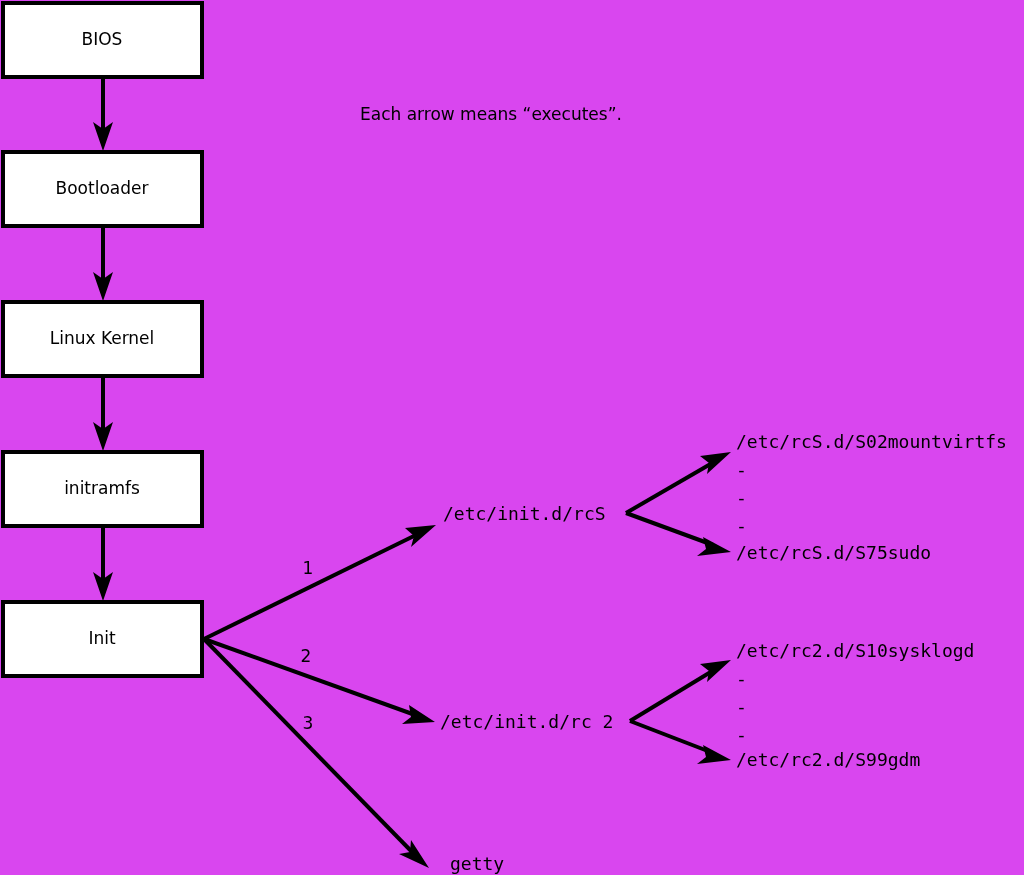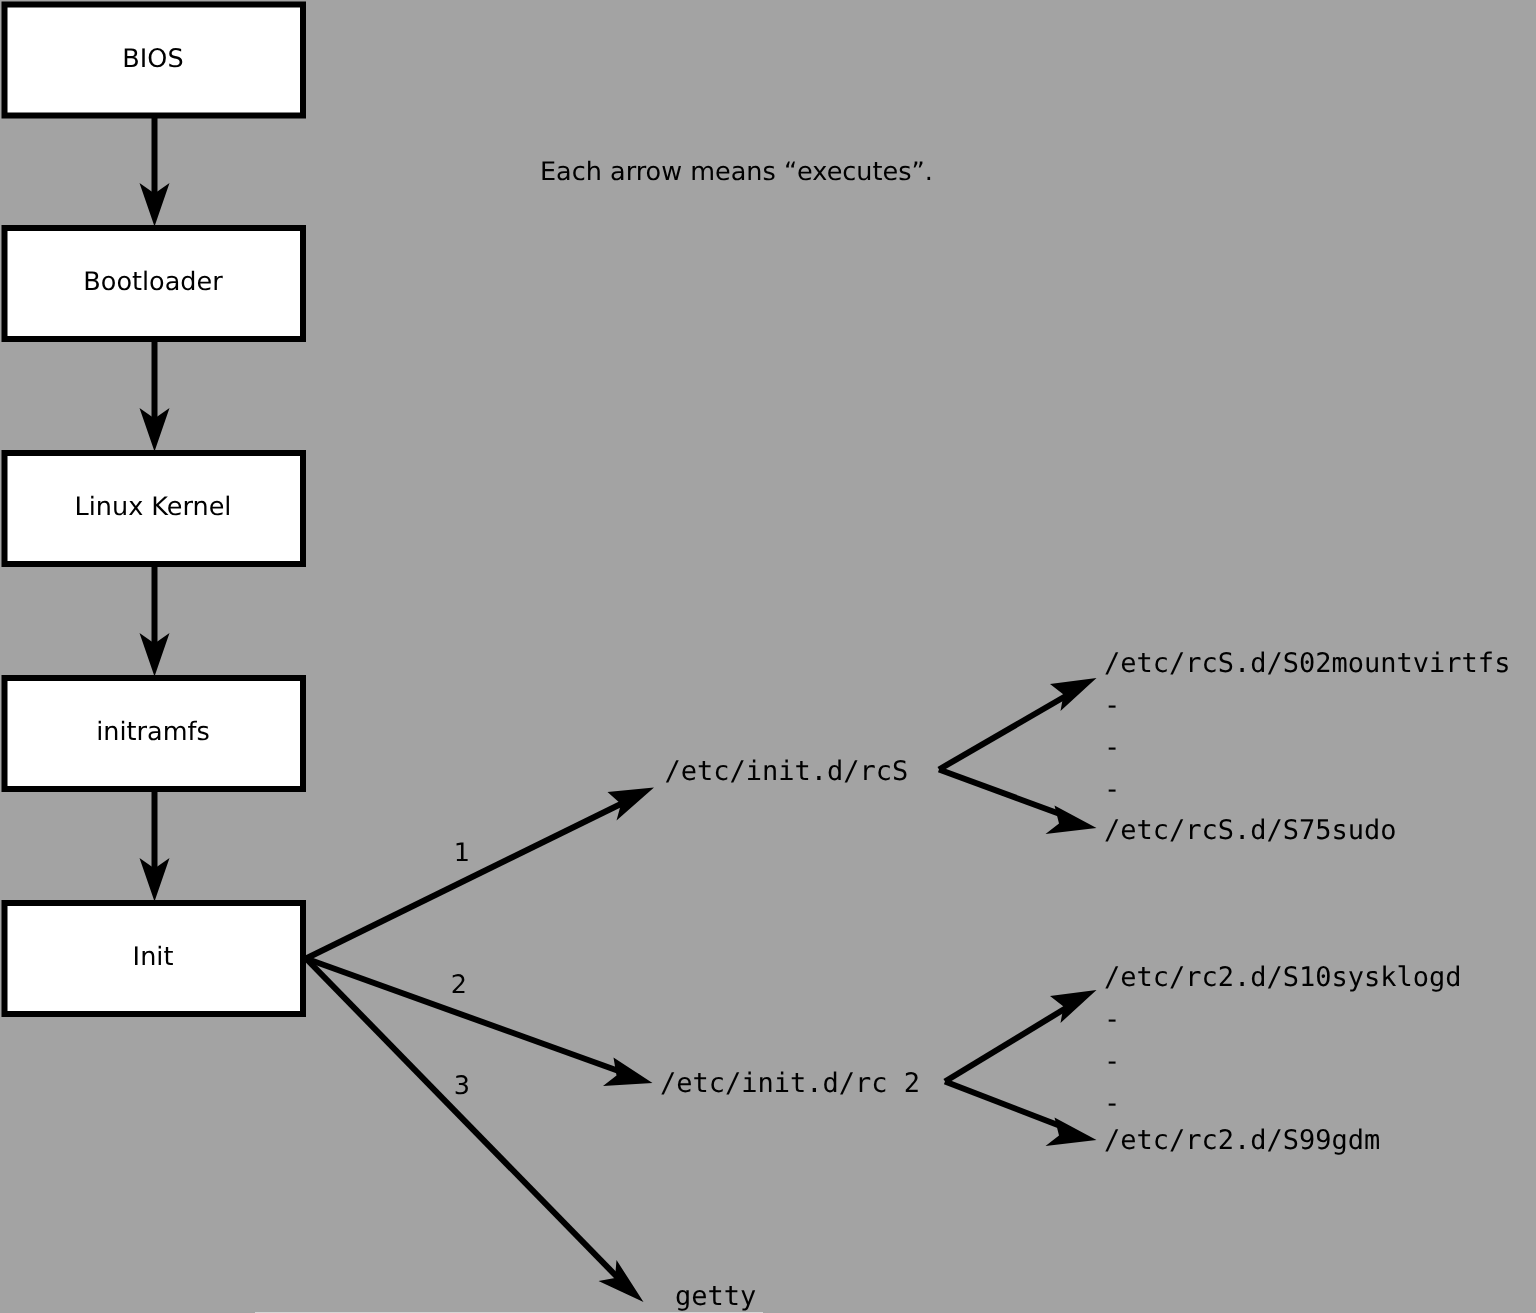--- a/index.html
+++ b/index.html
@@ -11,21 +11,21 @@
   body {
     width: 1024px;
     height: 875px;
     overflow: hidden;
     font-family: "DejaVu Sans", sans-serif;
   }
   #diagram-root {
     position: relative;
     width: 1024px;
     height: 875px;
-    background: #a3a3a3;
+    background: #d946ef;
   }
   svg#diagram-svg {
     position: absolute;
     top: 0;
     left: 0;
     width: 1024px;
     height: 875px;
     display: block;
   }
   .stage-box {

